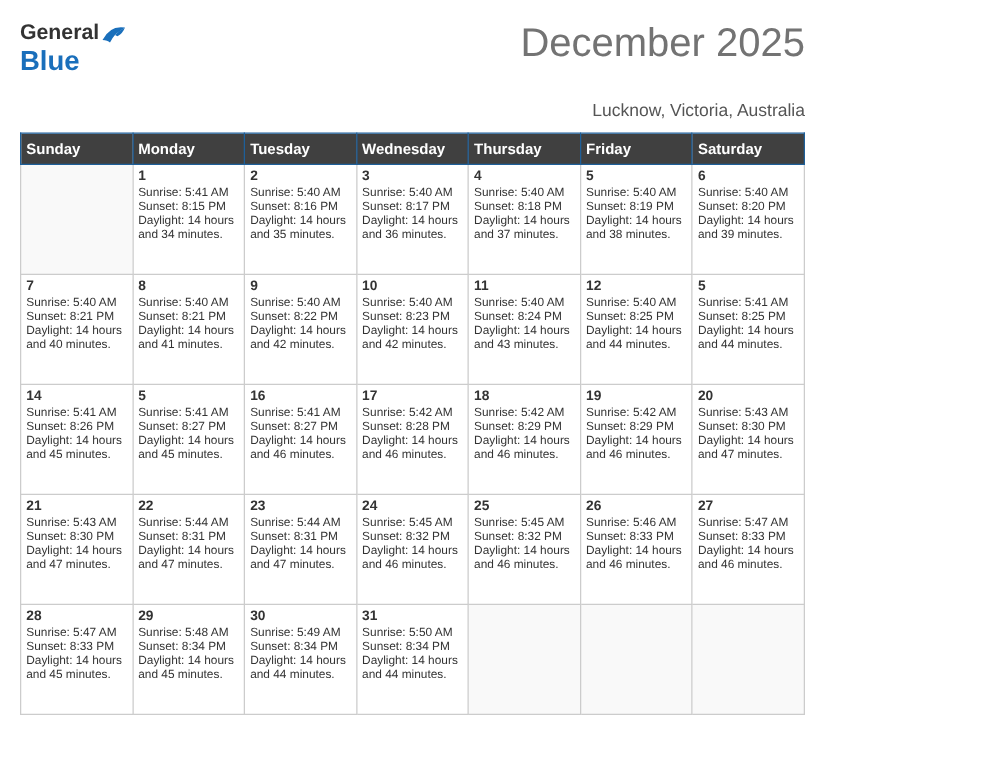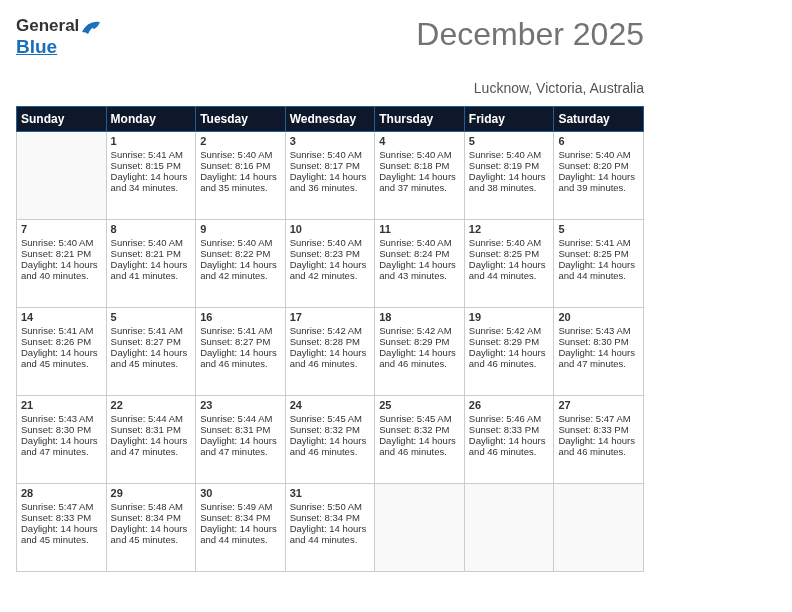--- a/index.html
+++ b/index.html
@@ -39,21 +39,21 @@
       font-size: 14px;
       color: #555;
       margin-top: 27px;
     }
     table {
       width: 100%;
       border-collapse: collapse;
       table-layout: fixed;
     }
     thead tr th {
-      background: #0f172a;
+      background: #404040;
       color: #fff;
       font-size: 12px;
       font-weight: bold;
       padding: 5px 4px;
       text-align: left;
       border: 1px solid #1e5f99;
     }
     tbody tr td {
       border: 1px solid #ccc;
       vertical-align: top;
@@ -78,21 +78,21 @@
 <div class="page">
   <div class="header">
     <div class="logo">
       <div>
         <div style="font-size:17px;font-weight:bold;color:#333;line-height:1.15;">
           <span style="color:#333;">General</span><svg style="display:inline;vertical-align:middle;margin:0 1px;" width="22" height="18" viewBox="0 0 22 18">
               <path d="M2 14 Q8 2 20 4 Q14 8 12 10 Q10 12 8 16 Q6 14 2 14Z" fill="#1a6fbb"></path>
               <path d="M12 10 Q16 6 20 4 Q18 9 14 11Z" fill="#1a6fbb"></path>
             </svg>
         </div>
-        <div style="font-size:19px;font-weight:bold;color:#1a6fbb;line-height:1.15;text-decoration:underline;">Blue</div>
+        <div style="font-size:22px;font-weight:bold;color:#1a6fbb;line-height:1.15;">Blue</div>
       </div>
     </div>
     <div class="title-block">
       <div class="month-title">December 2025</div>
       <div class="location">Lucknow, Victoria, Australia</div>
     </div>
   </div>
 
   <table>
     <thead>

